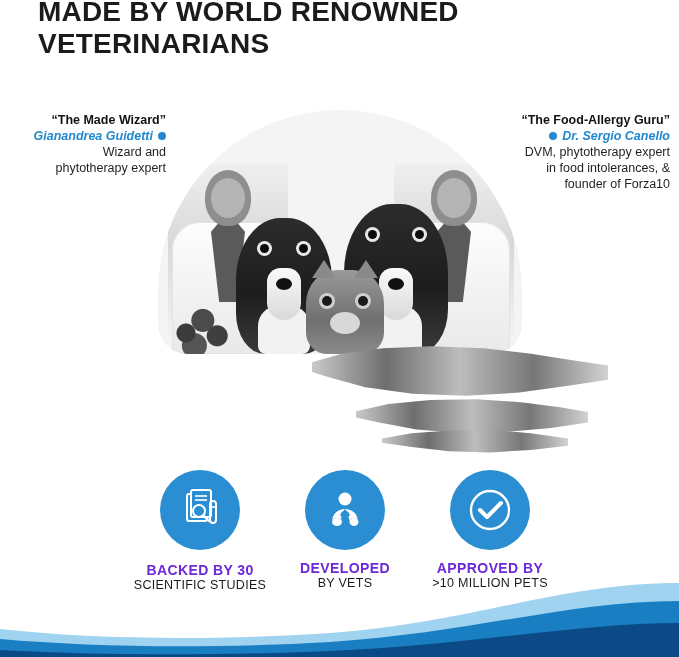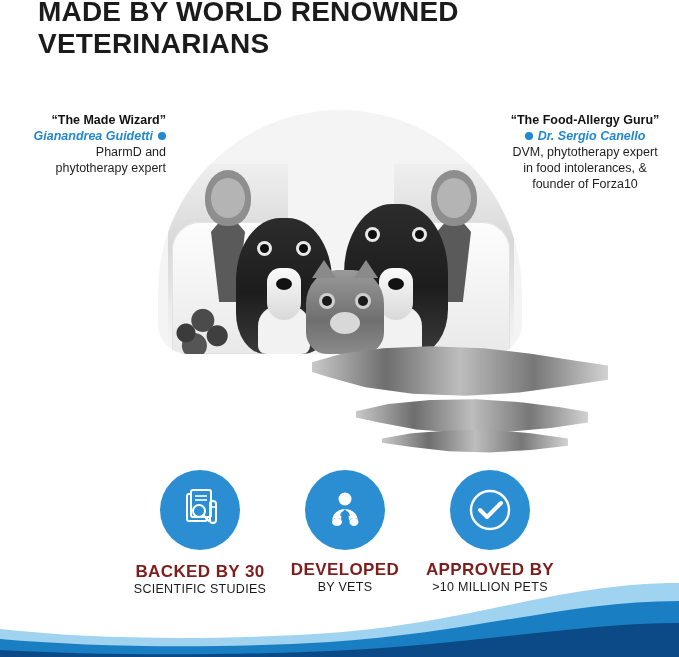--- a/index.html
+++ b/index.html
@@ -208,21 +208,21 @@
   
   .caption {
     position: absolute;
     font-size: 12.5px;
     line-height: 1.28;
     color: #1f1f1f;
   }
   .caption .quote { font-weight: bold; color: #121212; }
   .caption .name { color: #2288cf; font-weight: bold; font-style: italic; }
   .caption.left { left: 16px; top: 112px; width: 150px; text-align: right; }
-  .caption.right { left: 500px; top: 112px; width: 170px; text-align: center; }
+  .caption.right { left: 500px; top: 112px; width: 170px; text-align: right; }
   .dot {
     display: inline-block;
     width: 8px; height: 8px;
     border-radius: 50%;
     background: #2288cf;
     vertical-align: middle;
     margin: 0 0 2px 5px;
   }
   .dot.pre { margin: 0 5px 2px 0; }
 
@@ -238,23 +238,23 @@
   .badge { width: 140px; text-align: center; }
   .circle {
     width: 80px; height: 80px;
     margin: 0 auto 10px;
     border-radius: 50%;
     background: #2b8ed2;
     display: flex; align-items: center; justify-content: center;
   }
   .badge .t1 {
     font-weight: bold;
-    font-size: 17px;
+    font-size: 14px;
     letter-spacing: .4px;
-    color: #7f1d1d;
+    color: #6d28d9;
     text-transform: uppercase;
     text-align: center;
   }
   .badge .t2 {
     font-size: 12.5px;
     letter-spacing: .3px;
     color: #1b1b1b;
     text-transform: uppercase;
   }
   .badges .badge:nth-child(1) .circle { margin-bottom: 12px; }
@@ -274,21 +274,21 @@
   <div class="headline">
     <span>Made by World Renowned</span>
     <span class="l2">Veterinarians</span>
   </div>
 
   <div class="caption left">
     <div class="quote">“The Made Wizard”</div>
     <div>
       <span class="name">Gianandrea Guidetti</span><span class="dot"></span>
     </div>
-    <div>PharmD and</div>
+    <div>Wizard and</div>
     <div>phytotherapy expert</div>
   </div>
 
   <div class="caption right">
     <div class="quote">“The Food-Allergy Guru”</div>
     <div>
       <span class="dot pre"></span><span class="name">Dr. Sergio Canello</span>
     </div>
     <div>DVM, phytotherapy expert</div>
     <div>in food intolerances, &amp;</div>

